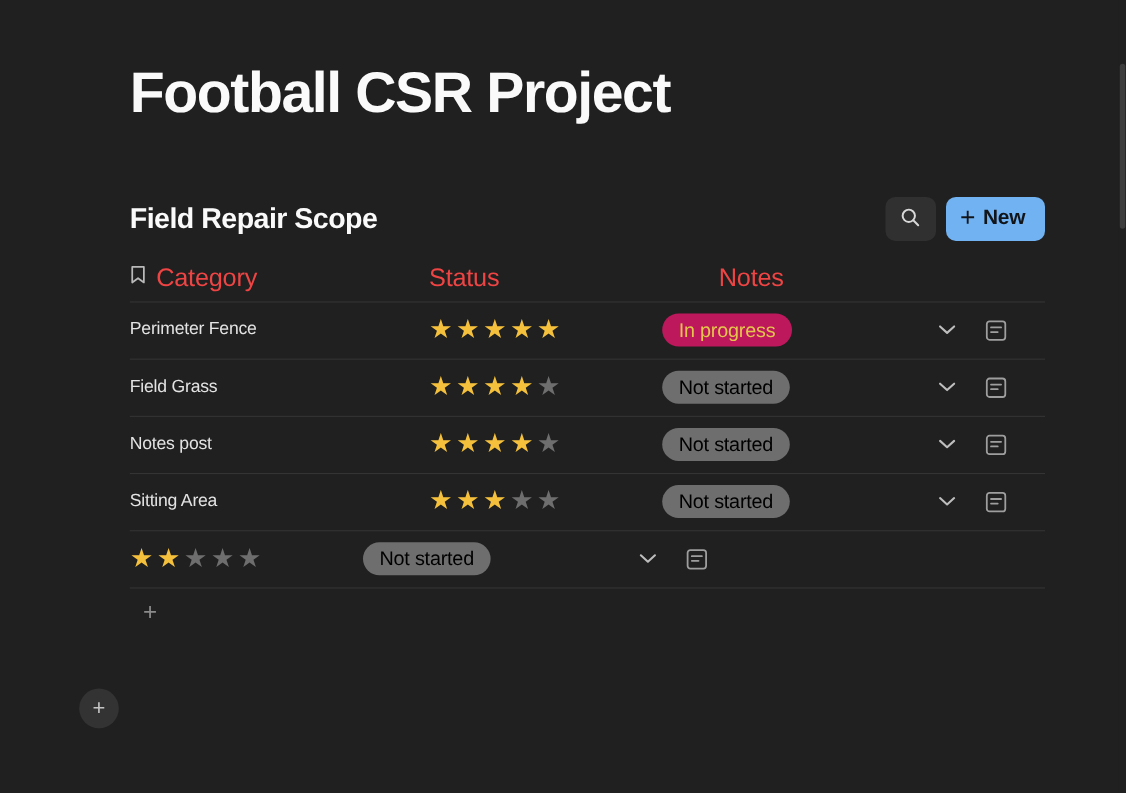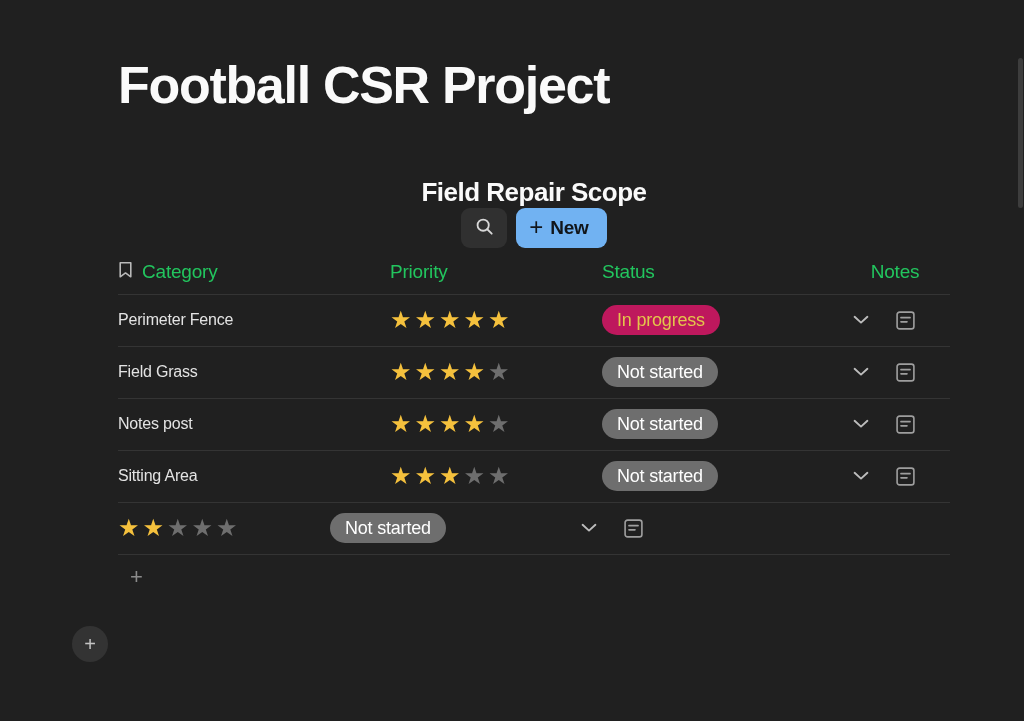--- a/index.html
+++ b/index.html
@@ -37,22 +37,21 @@
   }
 
   
   .db-block { width: 832px; }
 
   .db-header {
     display: flex;
     align-items: center;
     justify-content: space-between;
     height: 44px;
-    margin-bottom: 30px;
-    flex-direction: column;
+    margin-bottom: 10px;
   }
 
   .db-title {
     font-size: 26px;
     font-weight: 700;
     letter-spacing: -0.5px;
     color: #fafafa;
   }
 
   .db-actions {
@@ -108,22 +107,22 @@
   }
 
   .thead { height: 44px; }
 
   .c-category { width: 272px; display: flex; align-items: center; gap: 9px; flex: 0 0 272px; }
   .c-priority { width: 212px; flex: 0 0 212px; }
   .c-status   { width: 196px; flex: 0 0 196px; display: flex; align-items: center; }
   .c-notes    { width: 152px; flex: 0 0 152px; display: flex; align-items: center; justify-content: center; }
 
   .thead .col-label {
-    font-size: 19px;
-    color: #22c55e;
+    font-size: 23px;
+    color: #ef4444;
     font-weight: 400;
     letter-spacing: -0.2px;
   }
   .thead .c-notes .col-label { padding-left: 42px; }
 
   .cell-text {
     font-size: 16px;
     color: #e3e3e3;
     letter-spacing: -0.2px;
   }
@@ -140,21 +139,21 @@
     justify-content: center;
     height: 30px;
     padding: 0 15px;
     border-radius: 15px;
     font-size: 18px;
     letter-spacing: -0.2px;
     white-space: nowrap;
     cursor: pointer;
   }
   .badge.progress { background: #be185d; color: #e3c54b; }
-  .badge.notstarted { background: #6e6e6e; color: #ffffff; }
+  .badge.notstarted { background: #6e6e6e; color: #000000; }
 
   
   .row-tools { display: flex; align-items: center; gap: 26px; padding-left: 20px; }
   .chev, .note-ic { cursor: pointer; display: flex; align-items: center; }
 
   
   .add-row {
     height: 44px;
     display: flex;
     align-items: center;
@@ -236,23 +235,20 @@
 
       <div class="trow thead">
         <div class="c-category">
           <span>
             <svg width="15" height="18" viewBox="0 0 14 17" fill="none">
               <path d="M2 1.6h10v13.3L7 11.3l-5 3.6V1.6z" stroke="#b9b9b9" stroke-width="1.5" stroke-linejoin="round"></path>
             </svg>
           </span>
           <span class="col-label">Category</span>
         </div>
-        <div class="c-priority">
-          <span class="col-label">Priority</span>
-        </div>
         <div class="c-status">
           <span class="col-label">Status</span>
         </div>
         <div class="c-notes">
           <span class="col-label">Notes</span>
         </div>
       </div>
 
       <div id="rows-container">
           <div class="trow body-row">

